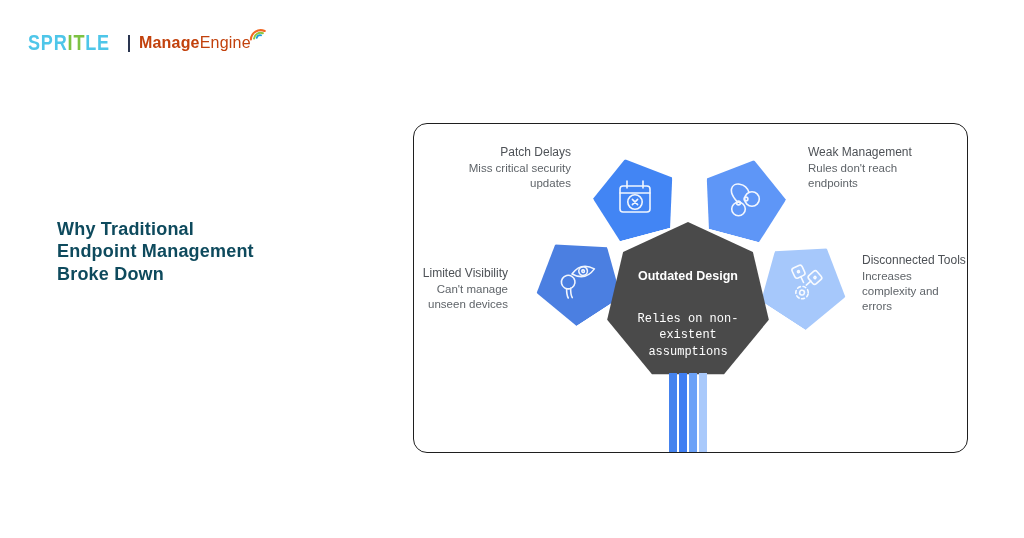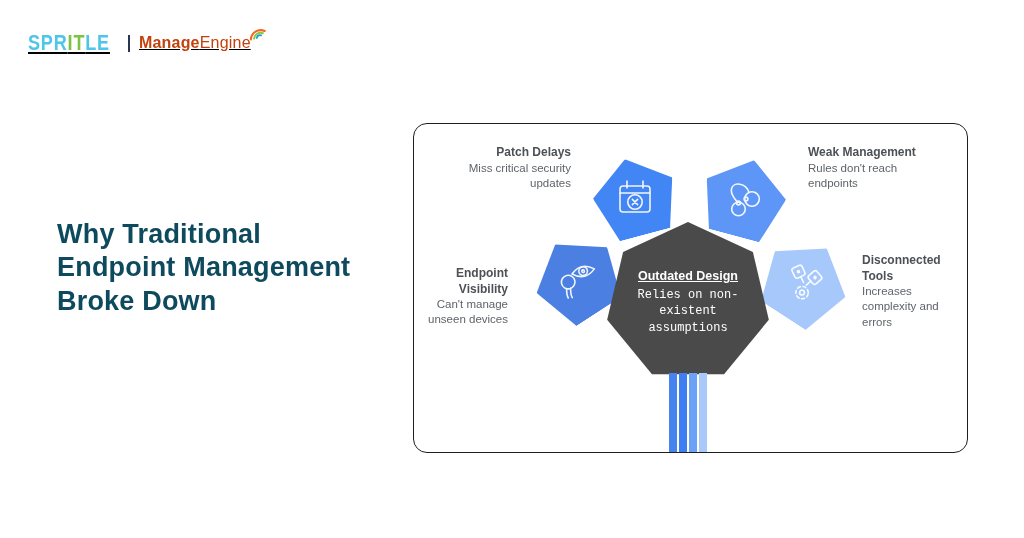--- a/index.html
+++ b/index.html
@@ -1,32 +1,32 @@
 <!DOCTYPE html>
 <html><head>
 <meta charset="utf-8">
 <style>
   * { margin:0; padding:0; box-sizing:border-box; }
   html,body { width:1024px; height:538px; background:#ffffff; overflow:hidden;
               font-family:"Liberation Sans", sans-serif; }
   .page { position:relative; width:1024px; height:538px; background:#ffffff; }
 
   
-  .brand { position:absolute; left:28px; top:30px; display:flex; align-items:center; height:26px;text-decoration:underline; }
+  .brand { position:absolute; left:28px; top:30px; display:flex; align-items:center; height:26px; }
   .spritle { display:inline-block; transform:scaleX(.82); transform-origin:left center;
              font-weight:700; font-size:22px; letter-spacing:1px; line-height:1; }
   .sp-cyan { color:#4ec6e9; } .sp-green { color:#7dc243; }
   .brand-divider { width:2px; height:17px; background:#2a3550; margin:0 9px 0 0; }
   .me-logo { position:relative; font-size:16px; color:#c2410c; letter-spacing:.2px; line-height:1; padding-right:14px; }
   .me-bold { font-weight:700; } .me-reg { font-weight:400; }
   .me-swoosh { position:absolute; right:-2px; top:-8px; width:18px; height:16px; }
 
   
   .hero-title { position:absolute; left:57px; top:218px; width:340px;
-                font-size:27px; font-weight:700; color:#0e4a5d; line-height:1.24; letter-spacing:.2px; }
+                font-size:18px; font-weight:700; color:#0e4a5d; line-height:1.24; letter-spacing:.2px; }
   .hero-title span { display:block; }
 
   
   .card { position:absolute; left:413px; top:123px; width:555px; height:330px;
           background:#ffffff; border:1.6px solid #1f1f1f; border-radius:14px; overflow:hidden; }
 
   .pent { position:absolute; display:flex; align-items:center; justify-content:center;
           clip-path:polygon(50% 0%, 100% 38.2%, 81.5% 100%, 18.5% 100%, 0% 38.2%); }
   .pent svg { width:48px; height:48px; }
   .pent-tl { left:180px; top:34px;  width:82px; height:78px; transform:rotate(-15deg); }
@@ -35,29 +35,29 @@
   .pent-tr svg { transform:rotate(-15deg); }
   .pent-l  { left:121px; top:114px; width:84px; height:80px; transform:rotate(-33deg); }
   .pent-l svg { transform:rotate(20deg); }
   .pent-r  { left:349px; top:118px; width:84px; height:80px; transform:rotate(33deg); }
   .pent-r svg { transform:rotate(-20deg); }
 
   .heptagon { position:absolute; left:191px; top:98px; width:166px; height:160px;
               clip-path:polygon(50% 0%, 89.1% 18.8%, 98.7% 61.1%, 71.7% 95.1%, 28.3% 95.1%, 1.3% 61.1%, 10.9% 18.8%);
               display:flex; flex-direction:column; align-items:center; text-align:center;
               padding:46px 28px 0 28px; }
-  .center-title { font-size:12.5px; font-weight:700; line-height:1.3; margin-bottom:3px;text-decoration:underline; }
+  .center-title { font-size:12.5px; font-weight:700; line-height:1.3; margin-bottom:27px; }
   .center-desc  { font-size:12px; line-height:1.35; width:104px; }
 
   .trunk { position:absolute; left:255px; top:249px; width:38px; height:79px;
            display:flex; gap:2px; background:transparent; }
   .trunk i { flex:1 1 0; display:block; }
 
   .label { position:absolute; }
-  .label-title { font-size:12px; font-weight:700; color:#4d5156; line-height:1.3; }
+  .label-title { font-size:12px; font-weight:400; color:#4d5156; line-height:1.3; }
   .label-desc  { font-size:11.5px; color:#5f6469; line-height:1.32; }
   .align-right { text-align:right; }
   .pos-patch    { left:17px;  top:21px;  width:140px; }
   .pos-enforce  { left:394px; top:21px;  width:118px; }
   .pos-limited  { left:4px;   top:142px; width:90px;  }
   .pos-tools    { left:448px; top:129px; width:104px; }
 
   .icon-stroke { fill:none; stroke:#ffffff; stroke-width:1.6; stroke-linecap:round; stroke-linejoin:round; opacity:.92; }
 </style>
 </head>
@@ -85,21 +85,21 @@
 
     <div class="label pos-patch align-right">
       <div class="label-title">Patch Delays</div>
       <div class="label-desc">Miss critical security updates</div>
     </div>
     <div class="label pos-enforce">
       <div class="label-title">Weak Management</div>
       <div class="label-desc">Rules don't reach endpoints</div>
     </div>
     <div class="label pos-limited align-right">
-      <div class="label-title">Endpoint Visibility</div>
+      <div class="label-title">Limited Visibility</div>
       <div class="label-desc">Can't manage unseen devices</div>
     </div>
     <div class="label pos-tools">
       <div class="label-title">Disconnected Tools</div>
       <div class="label-desc">Increases complexity and errors</div>
     </div>
 
     <div class="pent pent-tl" style="background-color: rgb(66, 133, 244);">
       <svg viewBox="0 0 48 48">
         <g class="icon-stroke">

